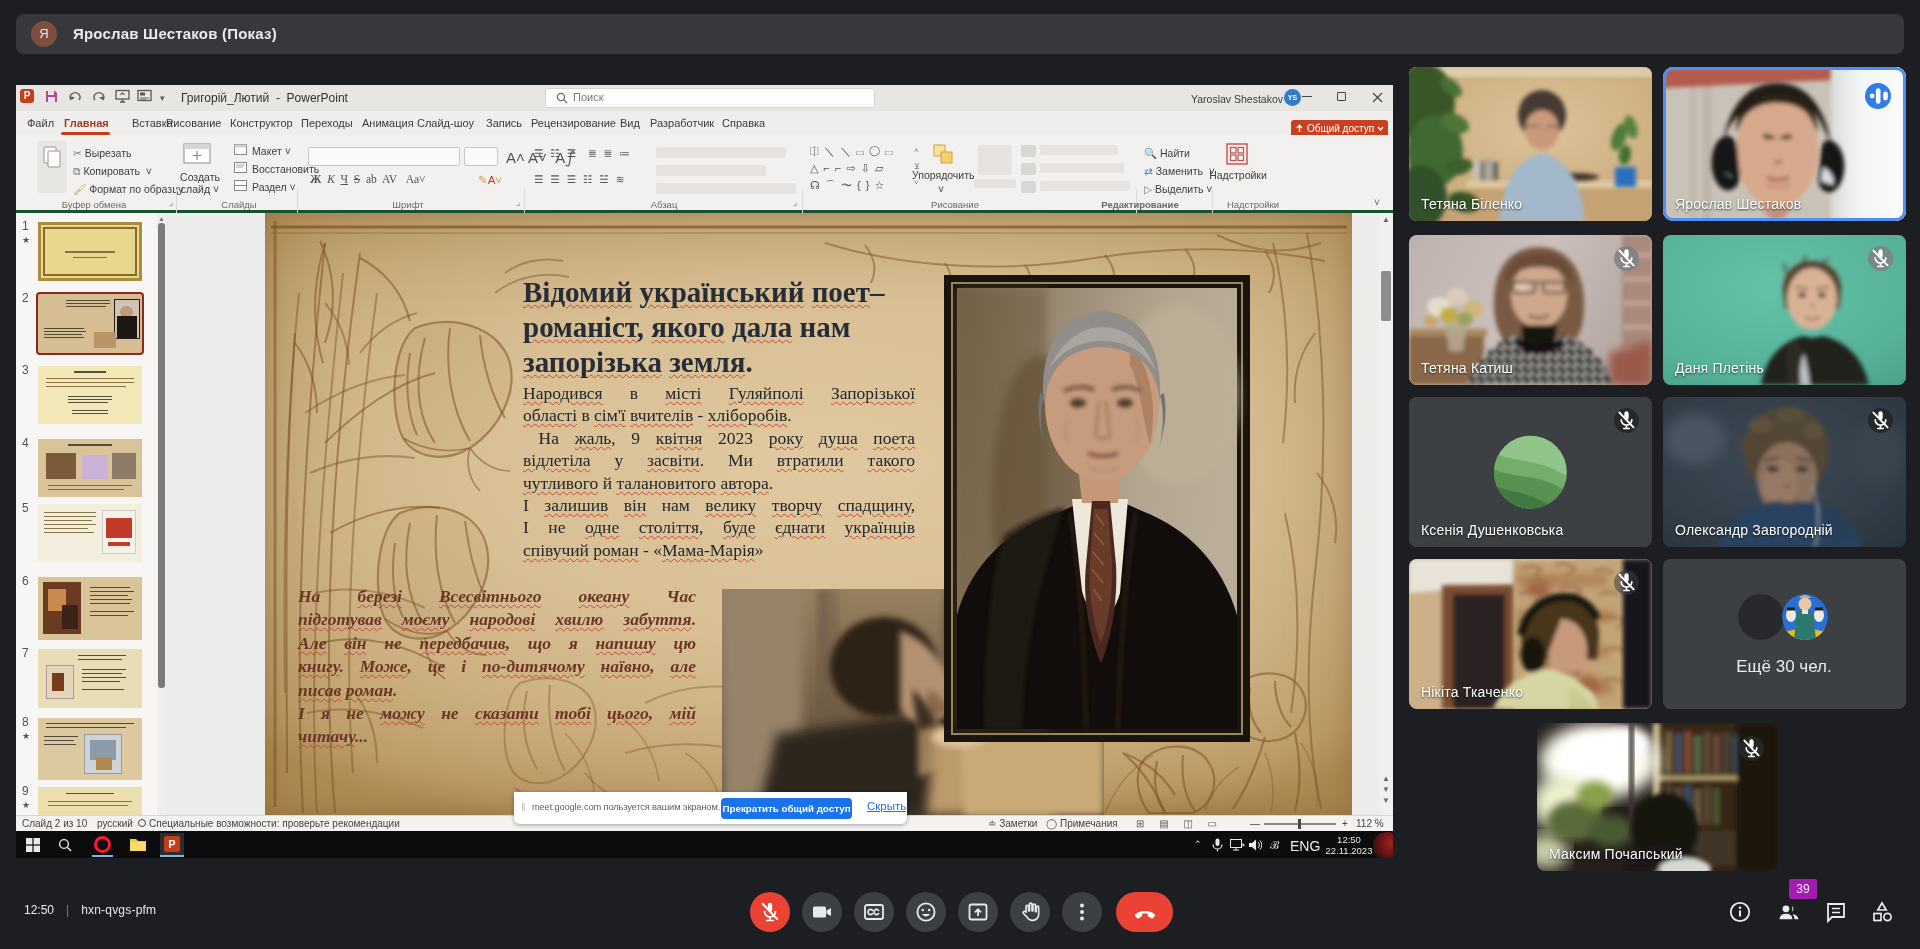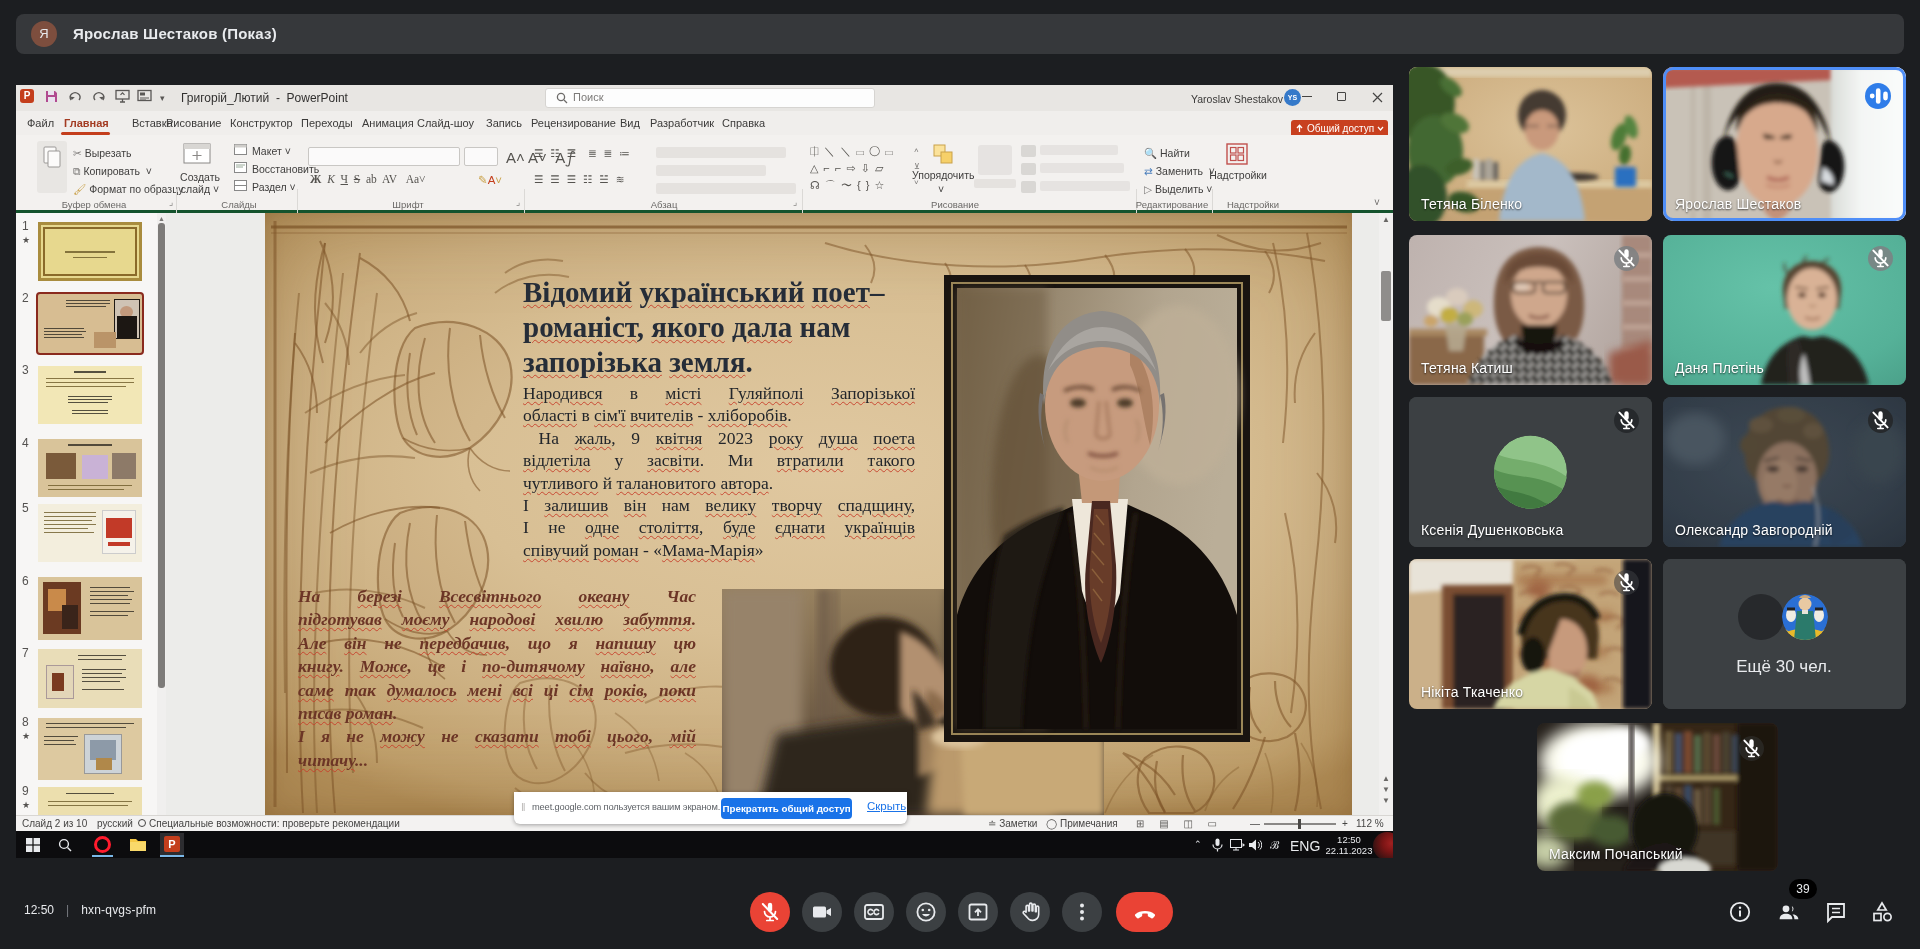--- a/index.html
+++ b/index.html
@@ -199,21 +199,21 @@
       <div class="abs" style="left:1005px;top:28px;width:15px;height:12px;background:#d9d7d4;border-radius:2px;"></div>
       <div class="abs" style="left:1024px;top:28px;width:84px;height:10px;background:#dedcd9;border-radius:2px;opacity:.65;"></div>
       <div class="abs" style="left:1005px;top:46px;width:15px;height:12px;background:#d9d7d4;border-radius:2px;"></div>
       <div class="abs" style="left:1024px;top:46px;width:90px;height:10px;background:#dedcd9;border-radius:2px;opacity:.65;"></div>
       <div class="grplabel" style="left:939px;">Рисование</div>
       <div class="gdiv" style="left:1120px;"></div>
 
       <div class="ricon" style="left:1128px;top:12px;"><span style="color:#7a7876">🔍</span> Найти</div>
       <div class="ricon" style="left:1128px;top:30px;"><span style="color:#4a7ebb">⇄</span> Заменить &nbsp;˅</div>
       <div class="ricon" style="left:1128px;top:48px;"><span style="color:#7a7876">▷</span> Выделить ˅</div>
-      <div class="grplabel" style="left:1156px;">Редактирование</div>
+      <div class="grplabel" style="left:1124px;font-weight:bold;">Редактирование</div>
       <div class="gdiv" style="left:1196px;"></div>
 
       <svg class="abs" style="left:1210px;top:8px" width="22" height="22" viewBox="0 0 22 22">
           <rect x="1" y="1" width="20" height="20" fill="none" stroke="#c0504d" stroke-width="1.4"></rect>
           <rect x="4.5" y="4.5" width="5.5" height="5.5" fill="none" stroke="#c0504d" stroke-width="1.2"></rect>
           <rect x="12" y="4.5" width="5.5" height="5.5" fill="none" stroke="#c0504d" stroke-width="1.2"></rect>
           <rect x="4.5" y="12" width="5.5" height="5.5" fill="none" stroke="#c0504d" stroke-width="1.2"></rect>
           <rect x="12" y="12" width="5.5" height="5.5" fill="none" stroke="#c0504d" stroke-width="1.2"></rect>
         </svg>
       <div class="ricon" style="left:1192px;top:34px;width:60px;text-align:center;">Надстройки</div>
@@ -493,21 +493,20 @@
             <path d="M124 144 C120 152 120 160 124 168" stroke="#b08a6c" stroke-width="2" fill="none"></path>
             <path d="M192 144 C196 152 196 160 192 168" stroke="#b08a6c" stroke-width="2" fill="none"></path>
           </g>
         </svg>
 
         <div class="abs" style="left:33px;top:372px;width:398px;font-family:'Liberation Serif',serif;font-weight:700;font-style:italic;font-size:17.5px;line-height:23.4px;color:#6c3526;">
           <div class="jl">На <u>березі</u> <u>Всесвітнього</u> <u>океану</u> Час</div>
           <div class="jl"><u>підготував</u> <u>моєму</u> <u>народові</u> <u>хвилю</u> <u>забуття</u>.</div>
           <div class="jl"><u>Але</u> <u>він</u> не <u>передбачив</u>, що я <u>напишу</u> цю</div>
           <div class="jl"><u>книгу</u>. <u>Може</u>, це і <u>по-дитячому</u> <u>наївно</u>, <u>але</u></div>
-          <div class="jl"><u>саме</u> так <u>думалось</u> <u>мені</u> <u>всі</u> ці <u>сім</u> <u>років</u>, <u>поки</u></div>
           <div><u>писав</u> <u>роман</u>.</div>
           <div class="jl">І я не <u>можу</u> не <u>сказати</u> <u>тобі</u> <u>цього</u>, <u>мій</u></div>
           <div><u>читачу</u>...</div>
         </div>
       </div>
 
       <div class="abs" style="left:1336px;top:0;width:41px;height:602px;background:#ececea;"></div>
       <div class="abs" style="left:1363px;top:0;width:14px;height:602px;background:#f1f0ef;"></div>
       <div class="abs" style="left:1366px;top:2px;color:#6a6866;font-size:8px;">▲</div>
       <div class="abs" style="left:1365px;top:58px;width:10px;height:50px;background:#8f8d8b;border-radius:2px;"></div>
@@ -1035,21 +1034,21 @@
       <circle cx="12" cy="7.8" r="1.2" fill="#e8eaed"></circle>
     </svg>
   <svg class="abs" style="left:1777px;top:900px" width="24" height="24" viewBox="0 0 24 24">
       <g fill="#e8eaed">
         <circle cx="9" cy="8.8" r="3.4"></circle>
         <path d="M2.6 19.2 c0-3.6 2.9-5.4 6.4-5.4 s6.4 1.8 6.4 5.4 Z"></path>
         <path d="M14.8 5.9 a3.4 3.4 0 0 1 0 5.9 a6.5 6.5 0 0 0 0 -5.9 Z"></path>
         <path d="M17.2 14.5 c2.4 .9 4.2 2.5 4.2 4.7 l-4 0 c0-1.9-.7-3.5-1.9-4.6 Z"></path>
       </g>
     </svg>
-  <div class="abs" style="left:1789px;top:879px;width:28px;height:20px;border-radius:10px;background:#000000;color:#e8eaed;font-size:12px;text-align:center;line-height:20px;">39</div>
+  <div class="abs" style="left:1789px;top:879px;width:28px;height:20px;border-radius:2px;background:#a21caf;color:#e8eaed;font-size:12px;text-align:center;line-height:20px;">39</div>
   <svg class="abs" style="left:1824px;top:900px" width="24" height="24" viewBox="0 0 24 24">
       <path d="M4 4 h16 v13 H8 l-4 4 Z" fill="none" stroke="#e8eaed" stroke-width="1.8"></path>
       <path d="M8 8.5 h8 M8 12.5 h8" stroke="#e8eaed" stroke-width="1.6"></path>
     </svg>
   <svg class="abs" style="left:1870px;top:900px" width="24" height="24" viewBox="0 0 24 24">
       <g fill="none" stroke="#e8eaed" stroke-width="1.7">
         <path d="M12 3 l4.2 7 h-8.4 Z"></path>
         <rect x="4" y="13.5" width="7" height="7"></rect>
         <circle cx="17.5" cy="17" r="3.6"></circle>
       </g>

